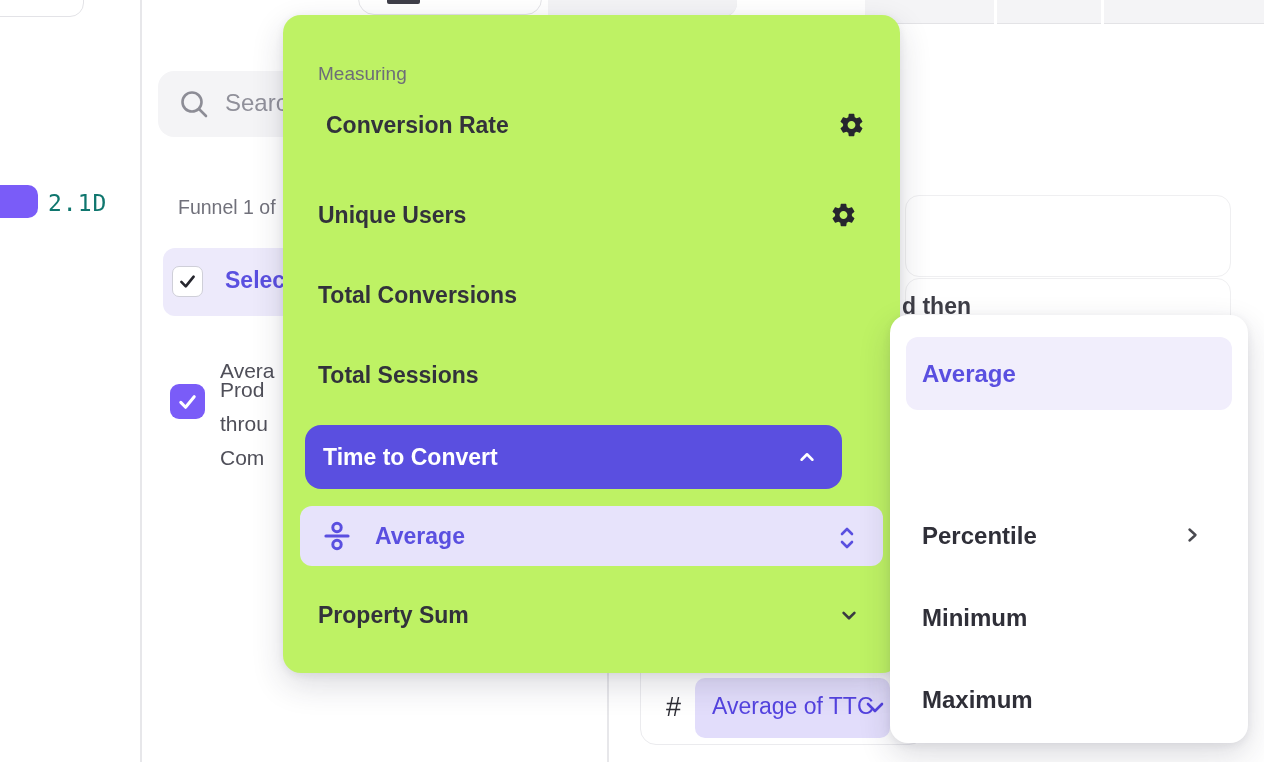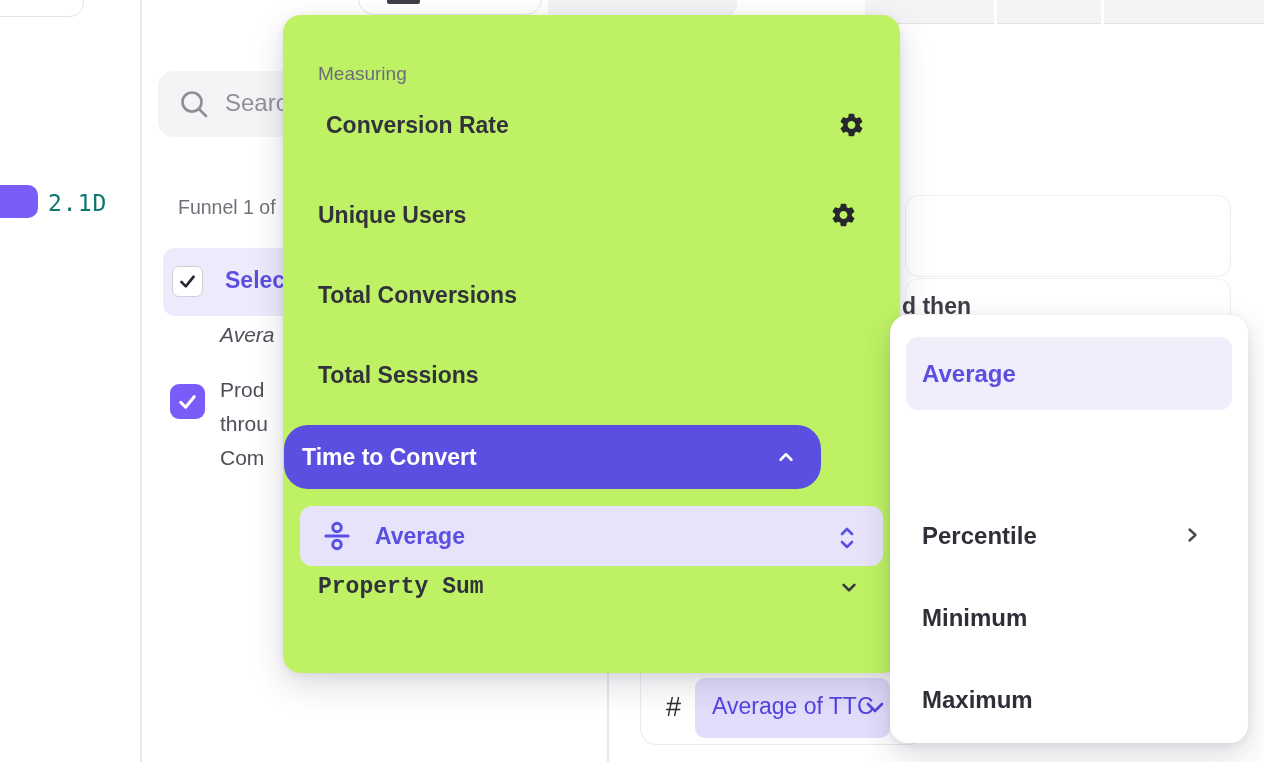--- a/index.html
+++ b/index.html
@@ -62,22 +62,22 @@
 
   
   .menu-panel { position:absolute; left:283px; top:15px; width:617px; height:658px;
     background:#bef264; border-radius:18px; box-shadow:0 12px 32px rgba(35,35,60,.16), 0 2px 8px rgba(35,35,60,.08);
     z-index:10; }
   .menu-header { position:absolute; left:35px; top:48px; font-size:19px; font-weight:500; color:#6d6d78; }
   .menu-row { position:absolute; left:0; width:617px; height:60px; cursor:pointer; }
   .menu-row .lbl { position:absolute; left:35px; top:50%; transform:translateY(-50%);
     font-size:23px; font-weight:600; color:#32323b; }
   .gear-btn { position:absolute; left:547px; top:50%; transform:translateY(-50%); width:27px; height:27px; }
-  .row-selected { position:absolute; left:1px; width:537px; height:64px;
-    background:#5a4fe0; border-radius:24px; cursor:pointer; }
+  .row-selected { position:absolute; left:22px; width:537px; height:64px;
+    background:#5a4fe0; border-radius:16px; cursor:pointer; }
   .row-selected .lbl { position:absolute; left:18px; top:50%; transform:translateY(-50%);
     font-size:23px; font-weight:600; color:#ffffff; }
   .row-sub { position:absolute; left:17px; width:583px; height:60px;
     background:#e7e3fb; border-radius:12px; cursor:pointer; }
   .row-sub .lbl { position:absolute; left:75px; top:50%; transform:translateY(-50%);
     font-size:23px; font-weight:600; color:#5a4fe0; }
   .row-chev-r { position:absolute; right:22px; top:50%; transform:translateY(-50%); width:26px; height:26px; }
 
   
   .agg-panel { position:absolute; left:890px; top:315px; width:358px; height:428px;
@@ -128,21 +128,21 @@
       <path d="M5 12.5l5 5 9-11" fill="none" stroke="#26262e" stroke-width="3" stroke-linecap="round" stroke-linejoin="round"></path>
     </svg>
   </div>
   <div class="select-label">Select</div>
 
   <div class="cb-purple">
     <svg width="23" height="23" viewBox="0 0 24 24">
       <path d="M5 13l5 5 9-11" fill="none" stroke="#ffffff" stroke-width="3.2" stroke-linecap="round" stroke-linejoin="round"></path>
     </svg>
   </div>
-  <div class="desc-line" style="top:323px;font-style:italic;">Avera</div>
+  <div class="desc-line" style="top:359px;">Avera</div>
   <div class="desc-line" style="top:378px;">Prod</div>
   <div class="desc-line" style="top:412px;">throu</div>
   <div class="desc-line" style="top:446px;">Com</div>
 
   <div class="bg-card1"></div>
   <div class="bg-card2"></div>
   <div class="bg-then-text">d then</div>
 
   <div class="metric-card"></div>
   <div class="hash-sym">#</div>
@@ -199,21 +199,21 @@
       </svg>
       <span class="lbl">Average</span>
       <span class="row-chev-r">
         <svg width="24" height="30" viewBox="0 0 24 30">
           <path d="M7 11l5-5 5 5" fill="none" stroke="#5a4fe0" stroke-width="2.6" stroke-linecap="round" stroke-linejoin="round"></path>
           <path d="M7 19l5 5 5-5" fill="none" stroke="#5a4fe0" stroke-width="2.6" stroke-linecap="round" stroke-linejoin="round"></path>
         </svg>
       </span>
     </div>
 
-    <div class="menu-row" style="top:542px;font-family:Liberation Mono, monospace;">
+    <div class="menu-row" style="top:570px;">
       <span class="lbl">Property Sum</span>
       <span class="row-chev-r" style="right:38px;">
         <svg width="26" height="26" viewBox="0 0 24 24">
           <path d="M7 10l5 5 5-5" fill="none" stroke="#3a3a42" stroke-width="2.4" stroke-linecap="round" stroke-linejoin="round"></path>
         </svg>
       </span>
     </div>
   </div>
 
   <div class="agg-panel">

